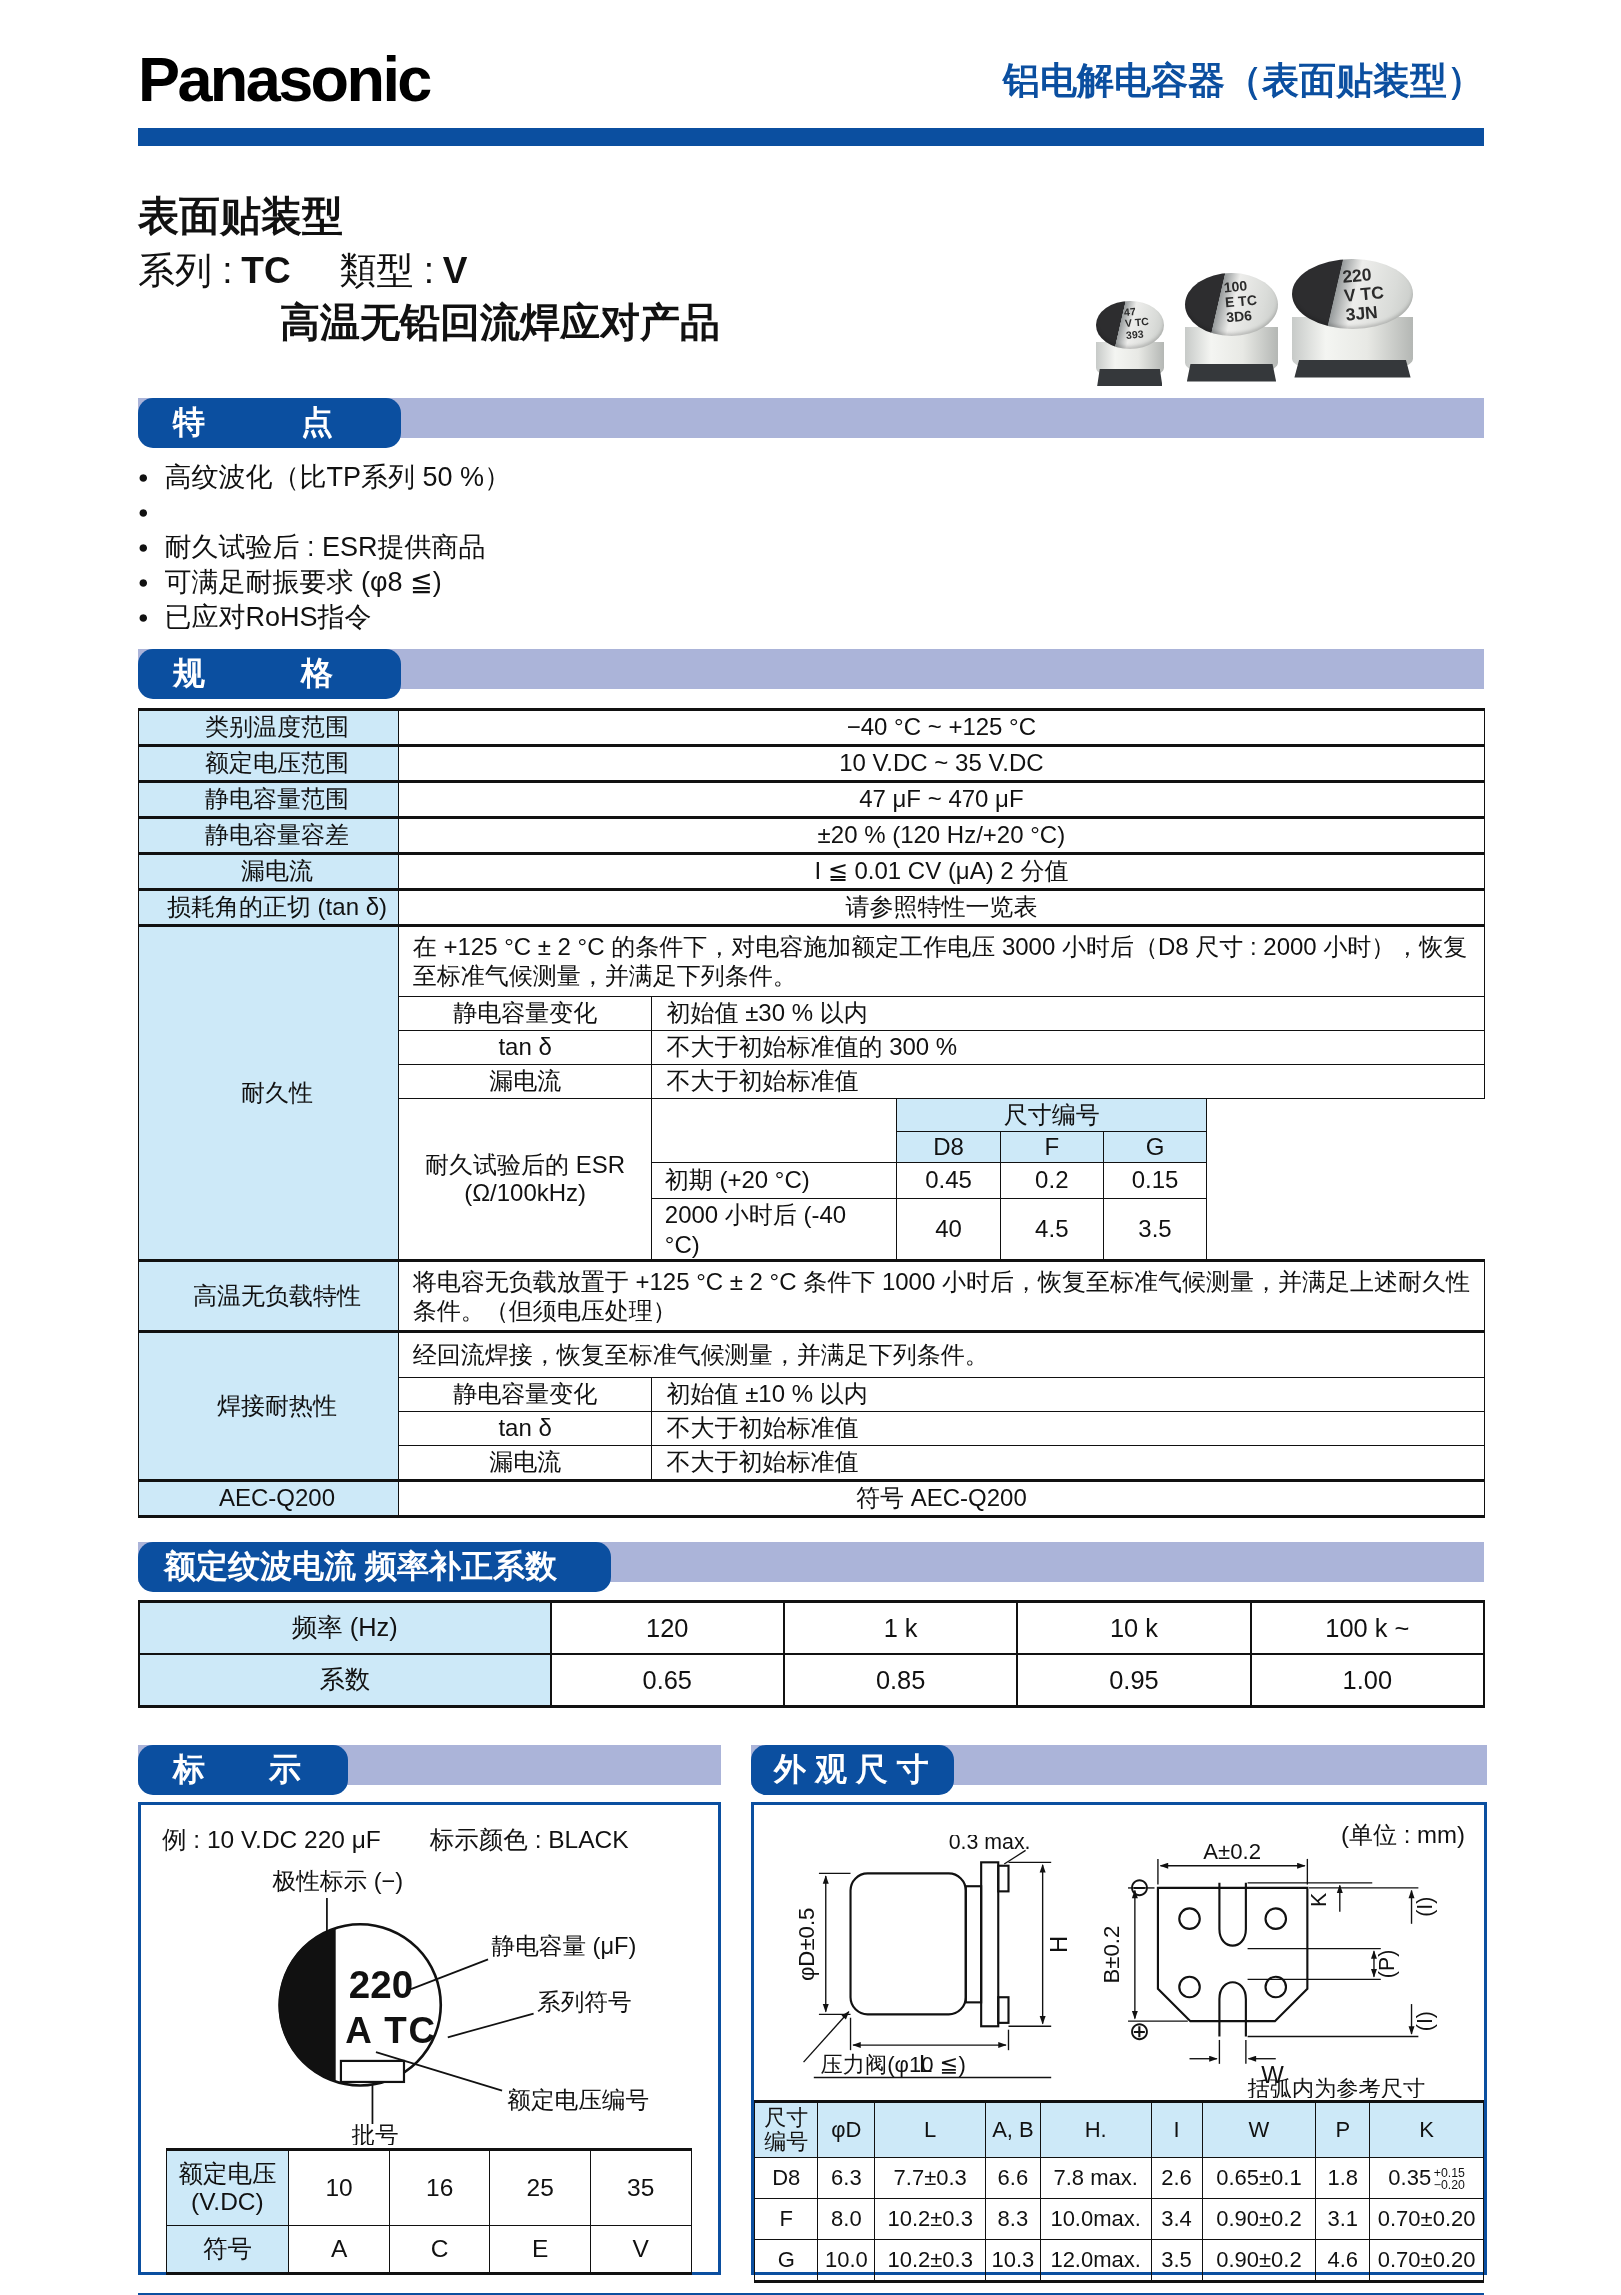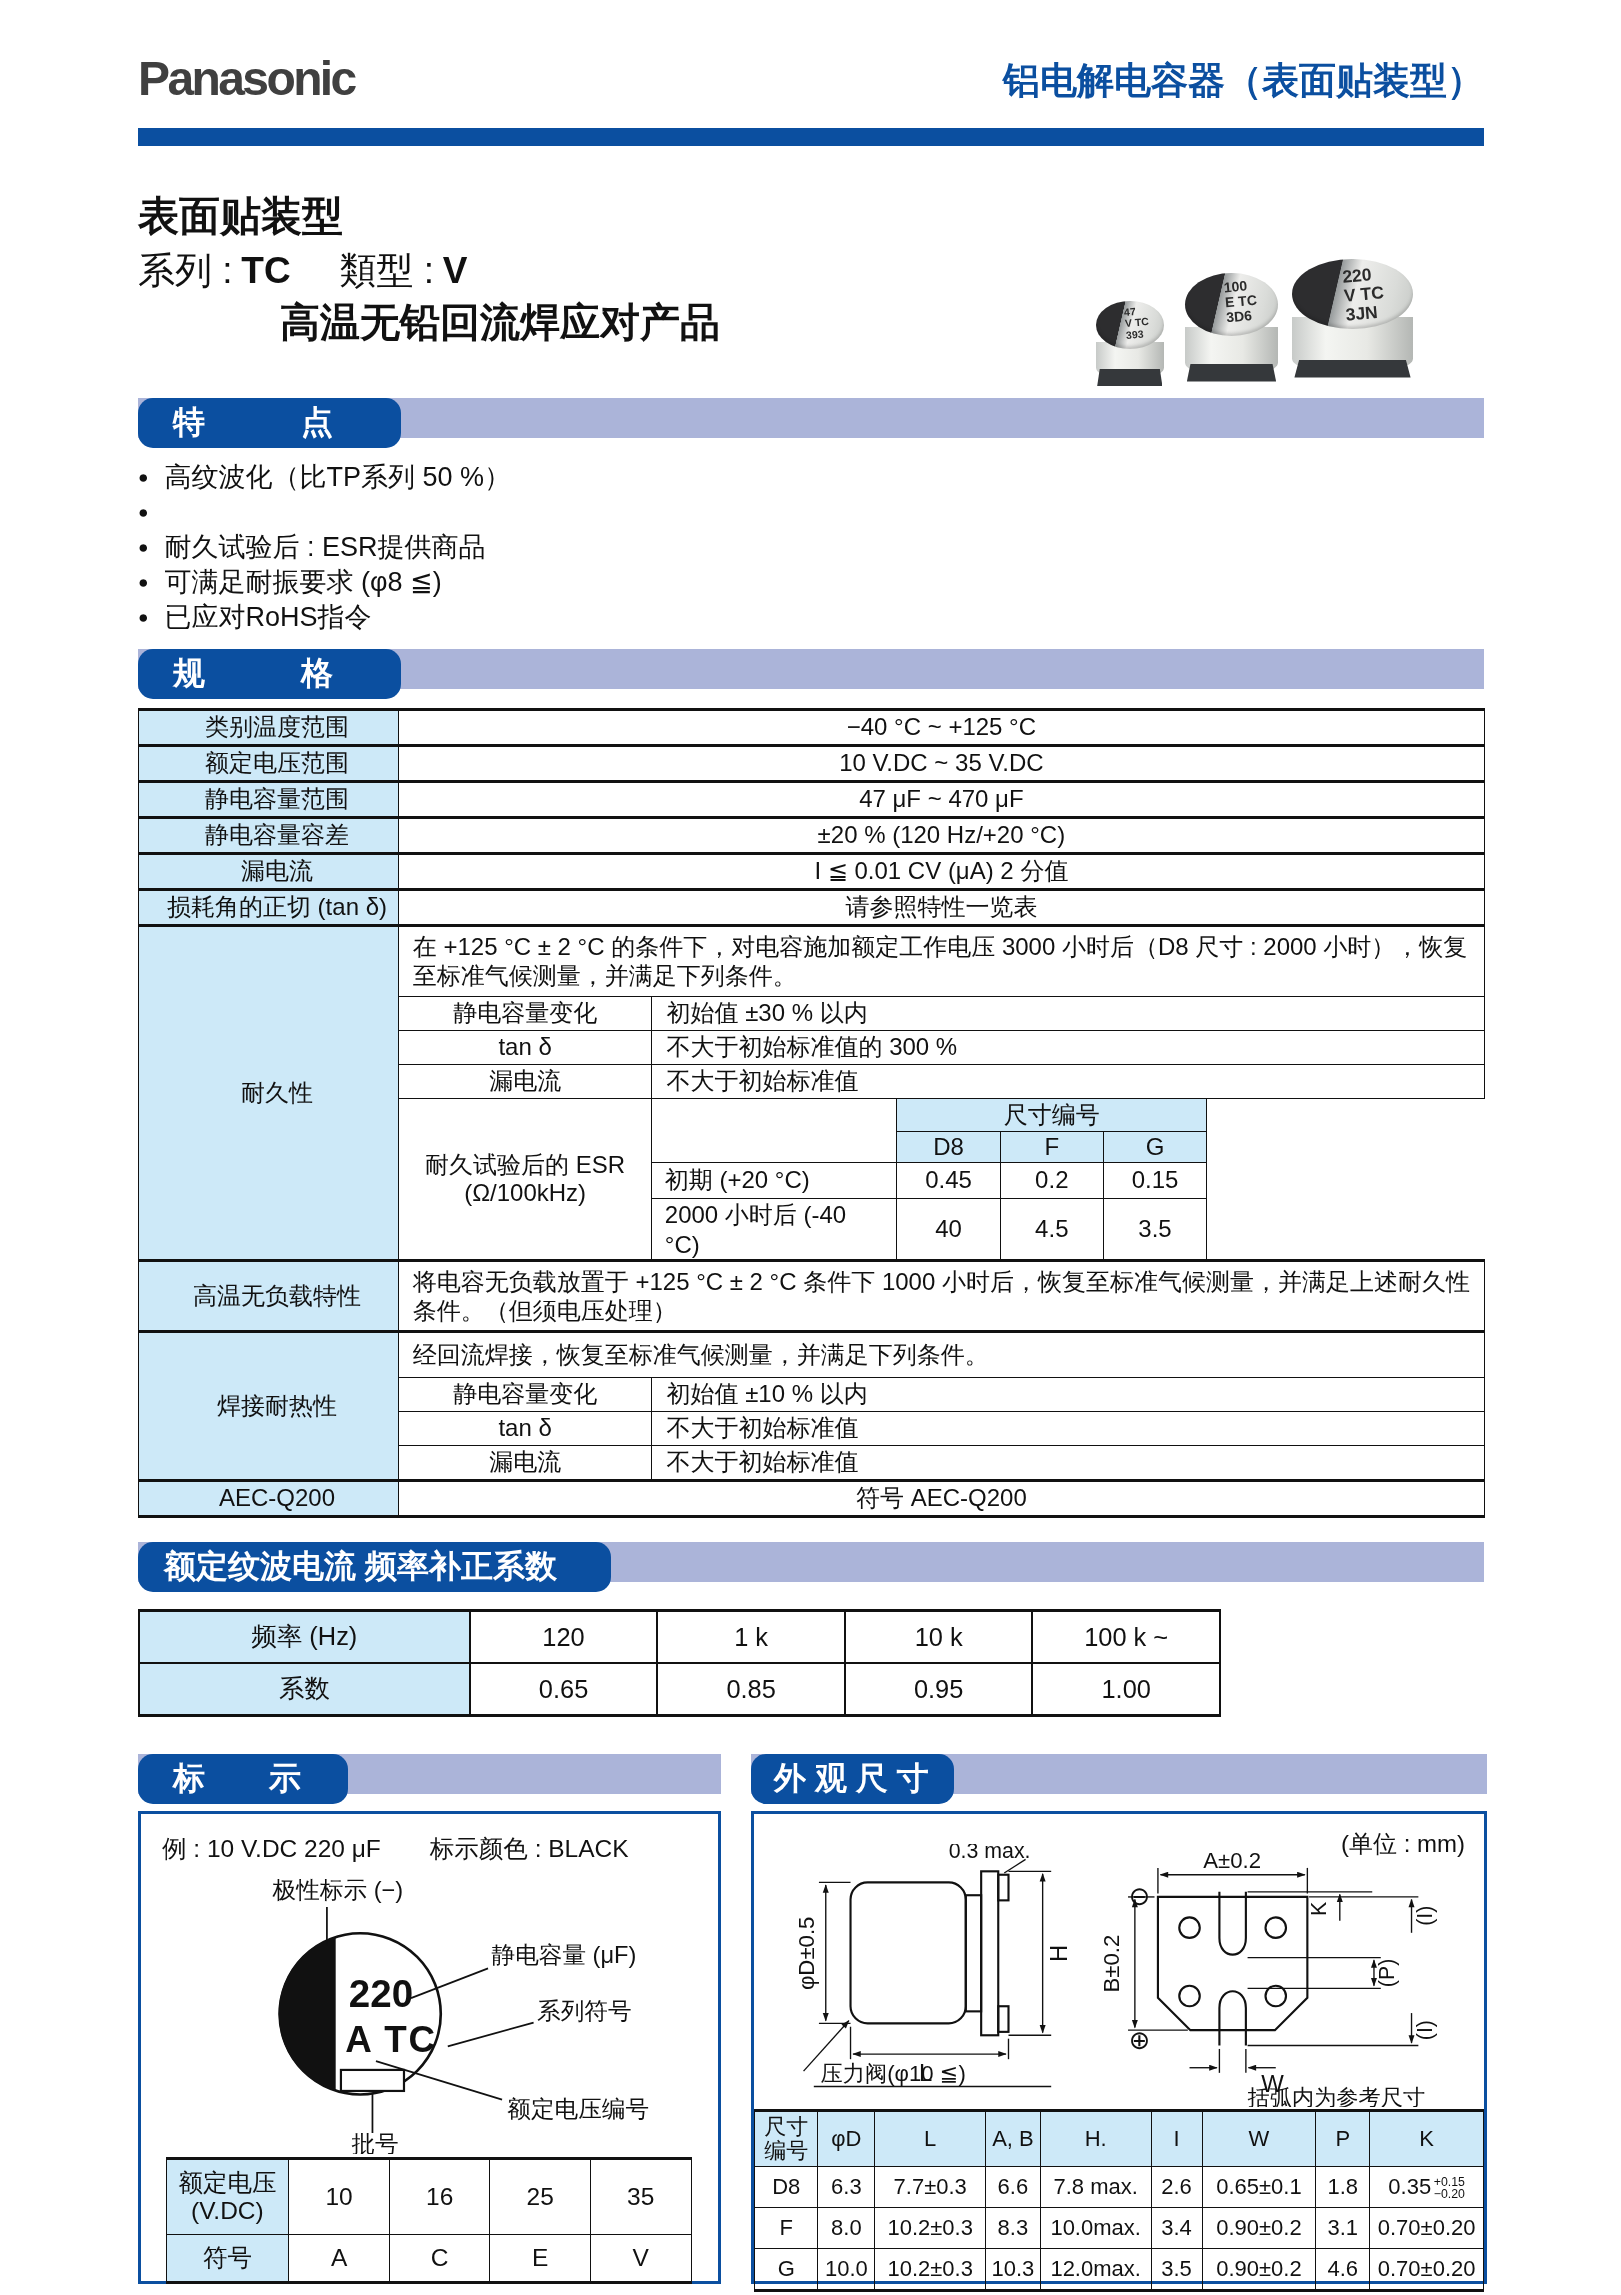--- a/index.html
+++ b/index.html
@@ -1,20 +1,20 @@
 <!DOCTYPE html>
 <html style="font-size:14px"><head>
 <meta charset="utf-8">
 <style>
   html,body{margin:0;padding:0;background:#9e9e9e;}
   .page{width:1622px;height:2295px;background:#ffffff;position:relative;overflow:hidden;
         font-family:"Liberation Sans","DejaVu Sans",sans-serif;color:#111;}
   
   .hdr{display:flex;justify-content:space-between;align-items:flex-start;padding:44px 138px 0 138px;}
-  .logo{font-size:48px;font-weight:bold;color:#404040;letter-spacing:-2.6px;line-height:70px;}
+  .logo{font-size:63px;font-weight:bold;color:#000000;letter-spacing:-2.6px;line-height:70px;}
   .doc-title{font-size:37px;font-weight:bold;color:#0b4fa0;margin-top:12.3px;}
   .hdr-rule{height:18.4px;background:#0b4fa0;margin:14px 138px 0 138px;}
   
   .title-block{margin:47px 138px 0 138px;}
   .pt{font-size:41px;font-weight:bold;line-height:46px;}
   .series-line{font-size:37px;margin-top:10.5px;line-height:42px;}
   .series-line b{margin:0 8.8px;}
   .series-line .gap{display:inline-block;width:40px;}
   .subtitle{font-size:40px;font-weight:bold;margin:7px 0 0 142px;line-height:46px;}
   
@@ -266,21 +266,21 @@
       <td class="lbl">AEC-Q200</td>
       <td colspan="6">符号 AEC-Q200</td>
     </tr>
   </tbody>
     </table>
 
   <div class="sec m-side" style="margin-top:24.5px;">
     <div class="sec-bar"></div>
     <div class="sec-box" style="width:473px;padding:0 26px;">额定纹波电流 频率补正系数</div>
   </div>
-  <table class="ripple m-side" style="width:1083px;margin-top:17px;">
+  <table class="ripple m-side" style="width:1347px;margin-top:8px;">
     <colgroup>
         <col style="width:30.6%">
         <col style="width:17.35%">
         <col style="width:17.35%">
         <col style="width:17.35%">
         <col style="width:17.35%">
       </colgroup>
     <tbody>
         <tr>
       <td class="lbl">频率 (Hz)</td>

